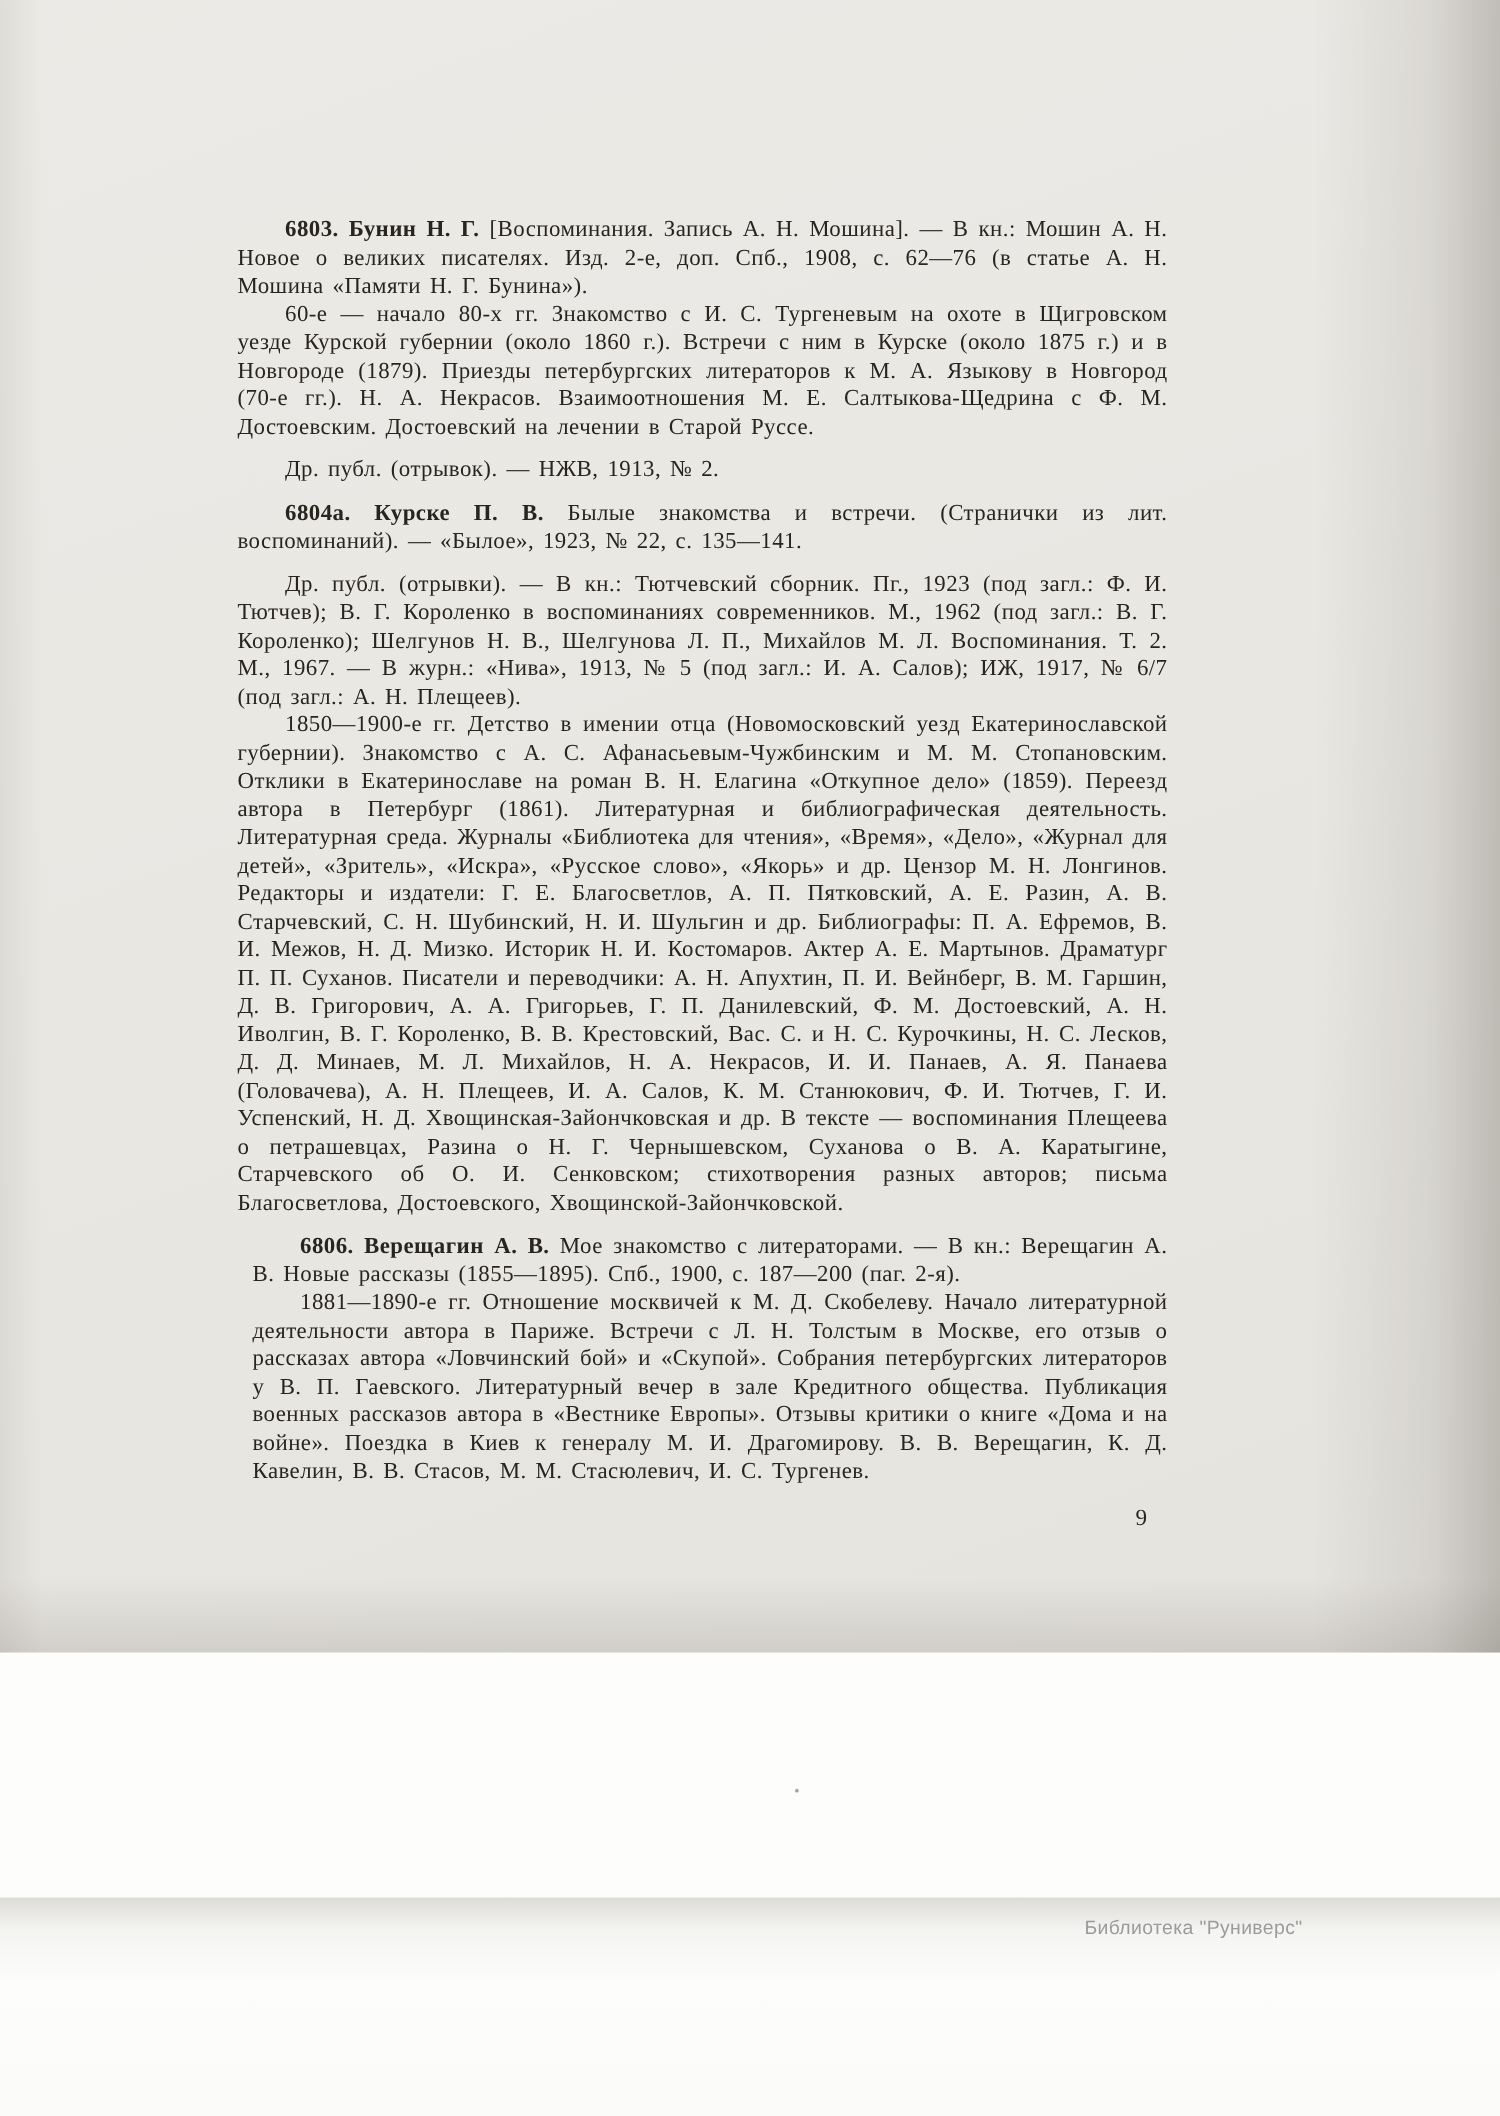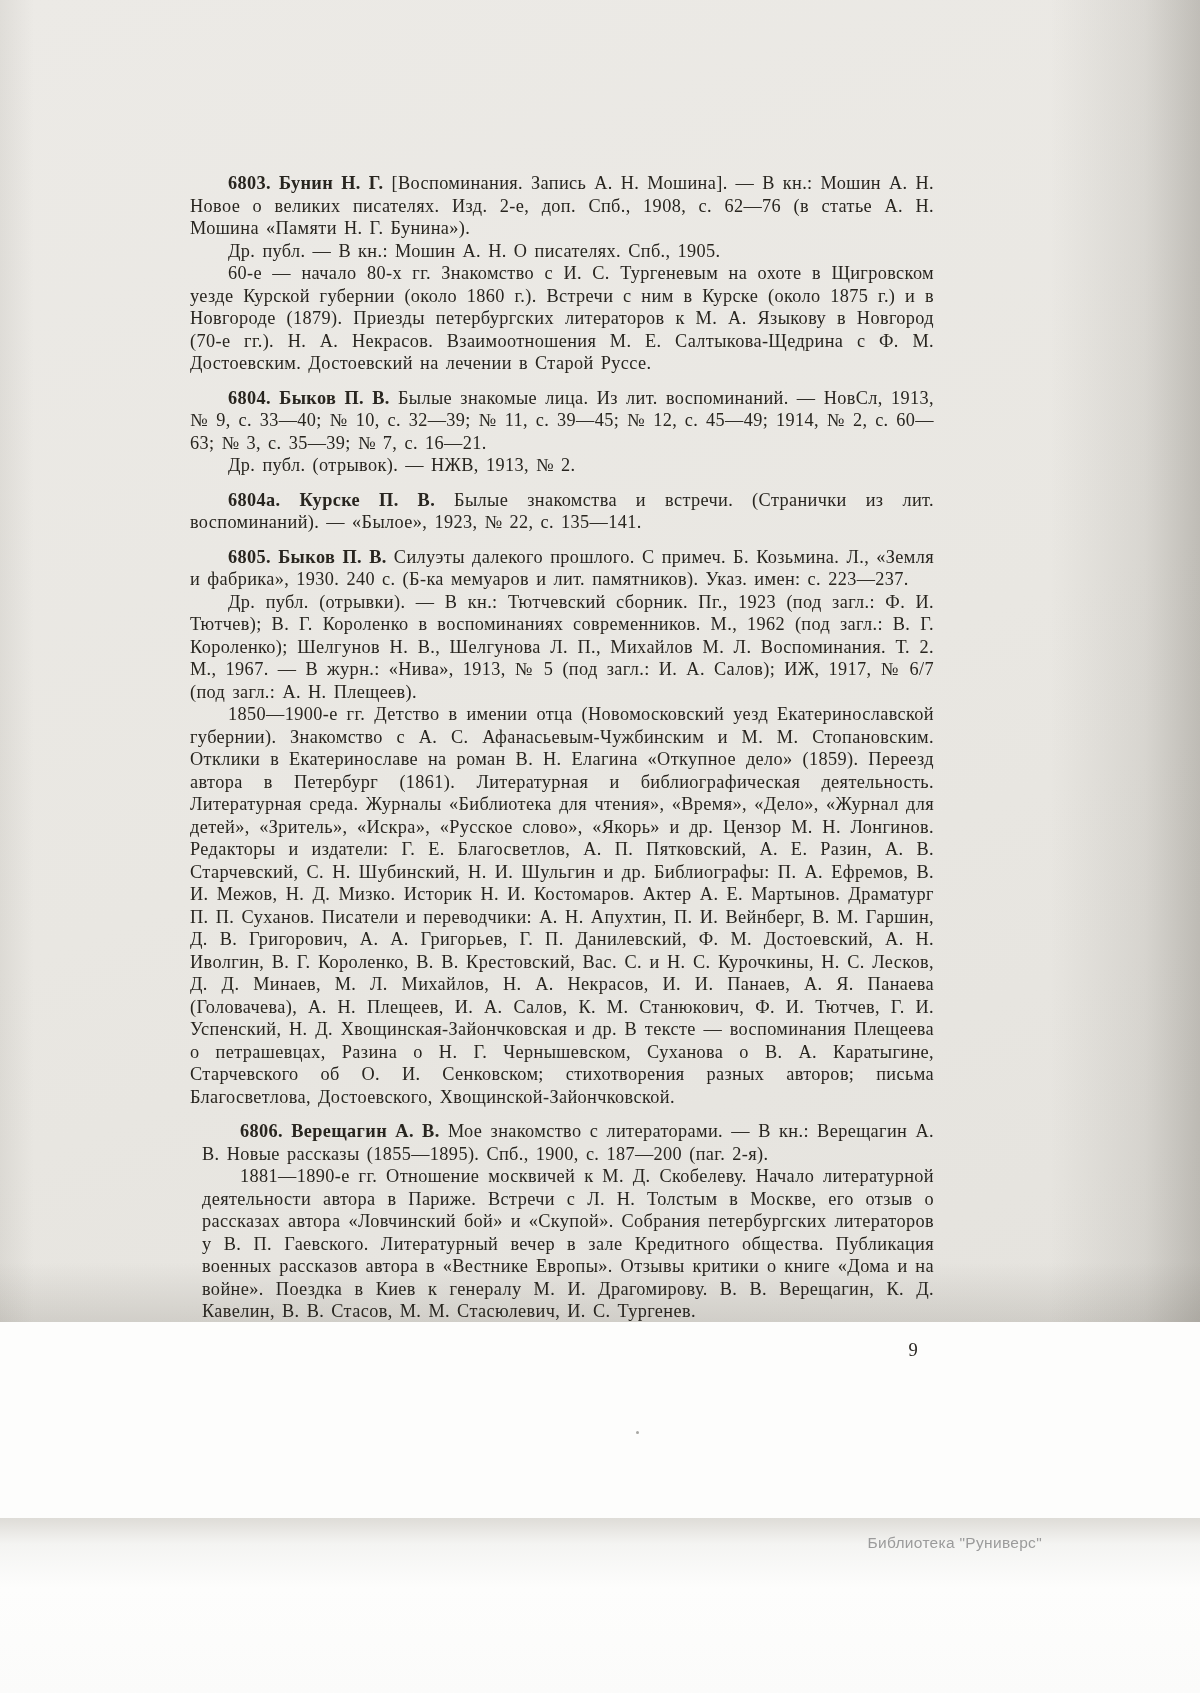--- a/index.html
+++ b/index.html
@@ -69,32 +69,29 @@
   }
 </style>
 </head>
 <body>
 
 <div class="scan">
   <div class="textblock">
     <div id="entries">
         <div class="entry">
           <p class="para"><span class="bold">6803. Бунин Н. Г. </span><span>[Воспоминания. Запись А. Н. Мошина]. — В кн.: Мошин А. Н. Новое о великих писателях. Изд. 2-е, доп. Спб., 1908, с. 62—76 (в статье А. Н. Мошина «Памяти Н. Г. Бунина»).</span></p>
-          <p class="para"><span>Др. публ. — В кн.: Мошин А. Н. О писателях. Спб., 1905.</span></p>
           <p class="para"><span>60-е — начало 80-х гг. Знакомство с И. С. Тургеневым на охоте в Щигровском уезде Курской губернии (около 1860 г.). Встречи с ним в Курске (около 1875 г.) и в Новгороде (1879). Приезды петербургских литераторов к М. А. Языкову в Новгород (70-е гг.). Н. А. Некрасов. Взаимоотношения М. Е. Салтыкова-Щедрина с Ф. М. Достоевским. Достоевский на лечении в Старой Руссе.</span></p>
         </div>
         <div class="entry">
-          <p class="para"><span class="bold">6804. Быков П. В. </span><span>Былые знакомые лица. Из лит. воспоминаний. — НовСл, 1913, № 9, с. 33—40; № 10, с. 32—39; № 11, с. 39—45; № 12, с. 45—49; 1914, № 2, с. 60—63; № 3, с. 35—39; № 7, с. 16—21.</span></p>
           <p class="para"><span>Др. публ. (отрывок). — НЖВ, 1913, № 2.</span></p>
         </div>
         <div class="entry">
           <p class="para"><span class="bold">6804а. Курске П. В. </span><span>Былые знакомства и встречи. (Странички из лит. воспоминаний). — «Былое», 1923, № 22, с. 135—141.</span></p>
         </div>
         <div class="entry">
-          <p class="para"><span class="bold">6805. Быков П. В. </span><span>Силуэты далекого прошлого. С примеч. Б. Козьмина. Л., «Земля и фабрика», 1930. 240 с. (Б-ка мемуаров и лит. памятников). Указ. имен: с. 223—237.</span></p>
           <p class="para"><span>Др. публ. (отрывки). — В кн.: Тютчевский сборник. Пг., 1923 (под загл.: Ф. И. Тютчев); В. Г. Короленко в воспоминаниях современников. М., 1962 (под загл.: В. Г. Короленко); Шелгунов Н. В., Шелгунова Л. П., Михайлов М. Л. Воспоминания. Т. 2. М., 1967. — В журн.: «Нива», 1913, № 5 (под загл.: И. А. Салов); ИЖ, 1917, № 6/7 (под загл.: А. Н. Плещеев).</span></p>
           <p class="para"><span>1850—1900-е гг. Детство в имении отца (Новомосковский уезд Екатеринославской губернии). Знакомство с А. С. Афанасьевым-Чужбинским и М. М. Стопановским. Отклики в Екатеринославе на роман В. Н. Елагина «Откупное дело» (1859). Переезд автора в Петербург (1861). Литературная и библиографическая деятельность. Литературная среда. Журналы «Библиотека для чтения», «Время», «Дело», «Журнал для детей», «Зритель», «Искра», «Русское слово», «Якорь» и др. Цензор М. Н. Лонгинов. Редакторы и издатели: Г. Е. Благосветлов, А. П. Пятковский, А. Е. Разин, А. В. Старчевский, С. Н. Шубинский, Н. И. Шульгин и др. Библиографы: П. А. Ефремов, В. И. Межов, Н. Д. Мизко. Историк Н. И. Костомаров. Актер А. Е. Мартынов. Драматург П. П. Суханов. Писатели и переводчики: А. Н. Апухтин, П. И. Вейнберг, В. М. Гаршин, Д. В. Григорович, А. А. Григорьев, Г. П. Данилевский, Ф. М. Достоевский, А. Н. Иволгин, В. Г. Короленко, В. В. Крестовский, Вас. С. и Н. С. Курочкины, Н. С. Лесков, Д. Д. Минаев, М. Л. Михайлов, Н. А. Некрасов, И. И. Панаев, А. Я. Панаева (Головачева), А. Н. Плещеев, И. А. Салов, К. М. Станюкович, Ф. И. Тютчев, Г. И. Успенский, Н. Д. Хвощинская-Зайончковская и др. В тексте — воспоминания Плещеева о петрашевцах, Разина о Н. Г. Чернышевском, Суханова о В. А. Каратыгине, Старчевского об О. И. Сенковском; стихотворения разных авторов; письма Благосветлова, Достоевского, Хвощинской-Зайончковской.</span></p>
         </div>
         <div class="entry">
           <p class="para"><span class="bold">6806. Верещагин А. В. </span><span>Мое знакомство с литераторами. — В кн.: Верещагин А. В. Новые рассказы (1855—1895). Спб., 1900, с. 187—200 (паг. 2-я).</span></p>
           <p class="para"><span>1881—1890-е гг. Отношение москвичей к М. Д. Скобелеву. Начало литературной деятельности автора в Париже. Встречи с Л. Н. Толстым в Москве, его отзыв о рассказах автора «Ловчинский бой» и «Скупой». Собрания петербургских литераторов у В. П. Гаевского. Литературный вечер в зале Кредитного общества. Публикация военных рассказов автора в «Вестнике Европы». Отзывы критики о книге «Дома и на войне». Поездка в Киев к генералу М. И. Драгомирову. В. В. Верещагин, К. Д. Кавелин, В. В. Стасов, М. М. Стасюлевич, И. С. Тургенев.</span></p>
         </div>
       </div>
     <div class="pagenum">9</div>
   </div>

